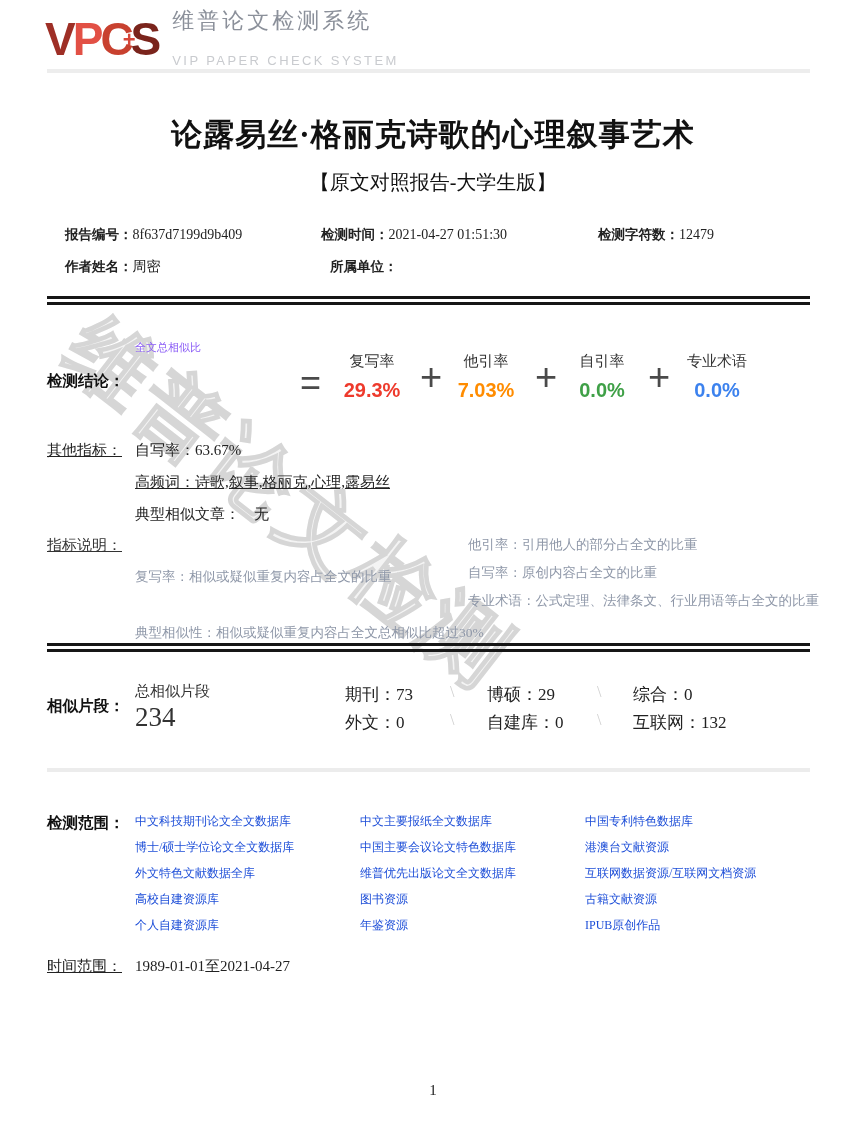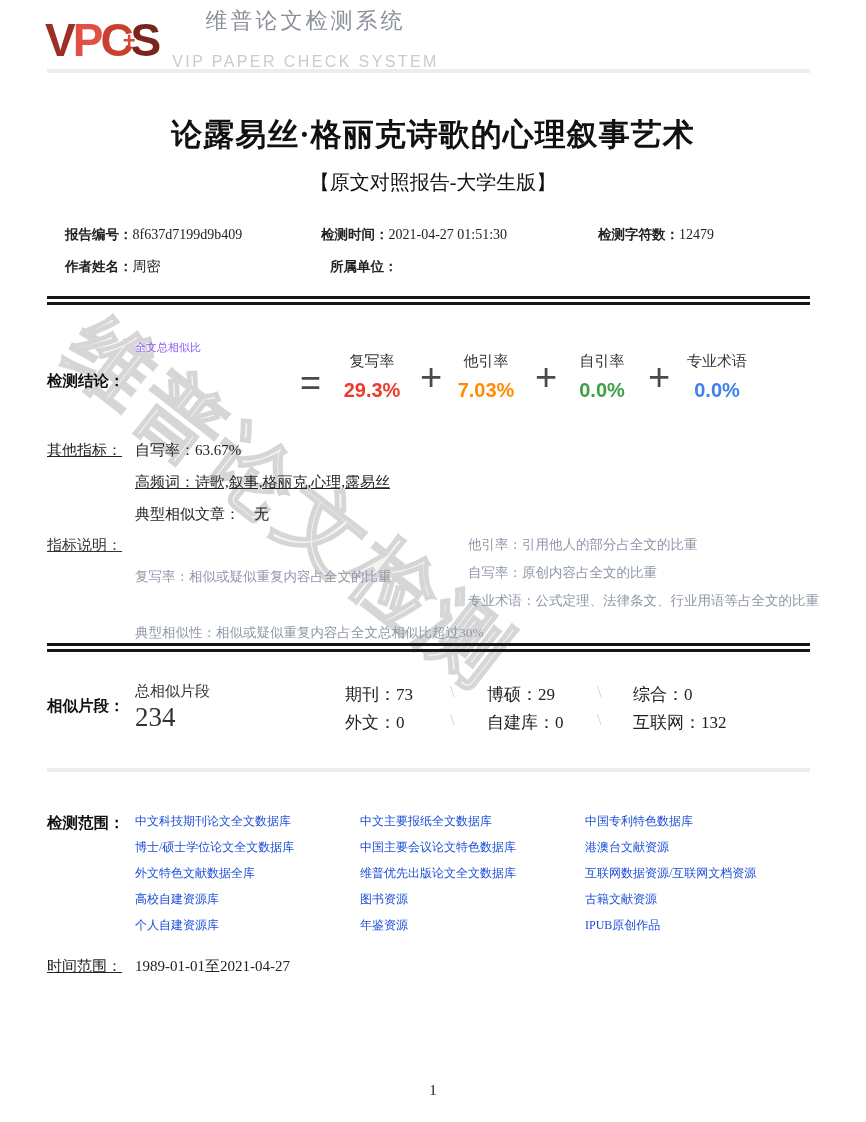--- a/index.html
+++ b/index.html
@@ -28,22 +28,22 @@
   }
   .l1 { color:#9e2f26; }
   .l2 { color:#e25045; }
   .l3 { color:#c8412f; position:relative; }
   .l4 { color:#7a241c; }
   .logo-plus {
     position:absolute; right:-5px; top:13px; color:#d7473a;
     font-size:22px; font-weight:900; letter-spacing:0;
   }
   .logo-text { margin-left:14px; font-family:"Liberation Sans","DejaVu Sans",sans-serif; }
-  .logo-cn { font-size:22px; color:#8b909a; letter-spacing:3px; line-height:1.1;text-align:center; }
-  .logo-en { font-size:16px; color:#c9cbcf; letter-spacing:2.4px; margin-top:20px; }
+  .logo-cn { font-size:22px; color:#8b909a; letter-spacing:3px; line-height:1.1; }
+  .logo-en { font-size:13px; color:#c9cbcf; letter-spacing:2.4px; margin-top:20px; }
   .header-rule { left:47px; width:763px; top:69px; height:4px; background:#ededed; }
 
   
   .doc-title { left:0; width:866px; top:114px; text-align:center;
     font-size:31px; font-weight:700; letter-spacing:1px; color:#111; }
   .doc-subtitle { left:0; width:866px; top:169px; text-align:center;
     font-size:20px; color:#111; }
 
   
   .info { font-size:14px; color:#222; white-space:nowrap; }

